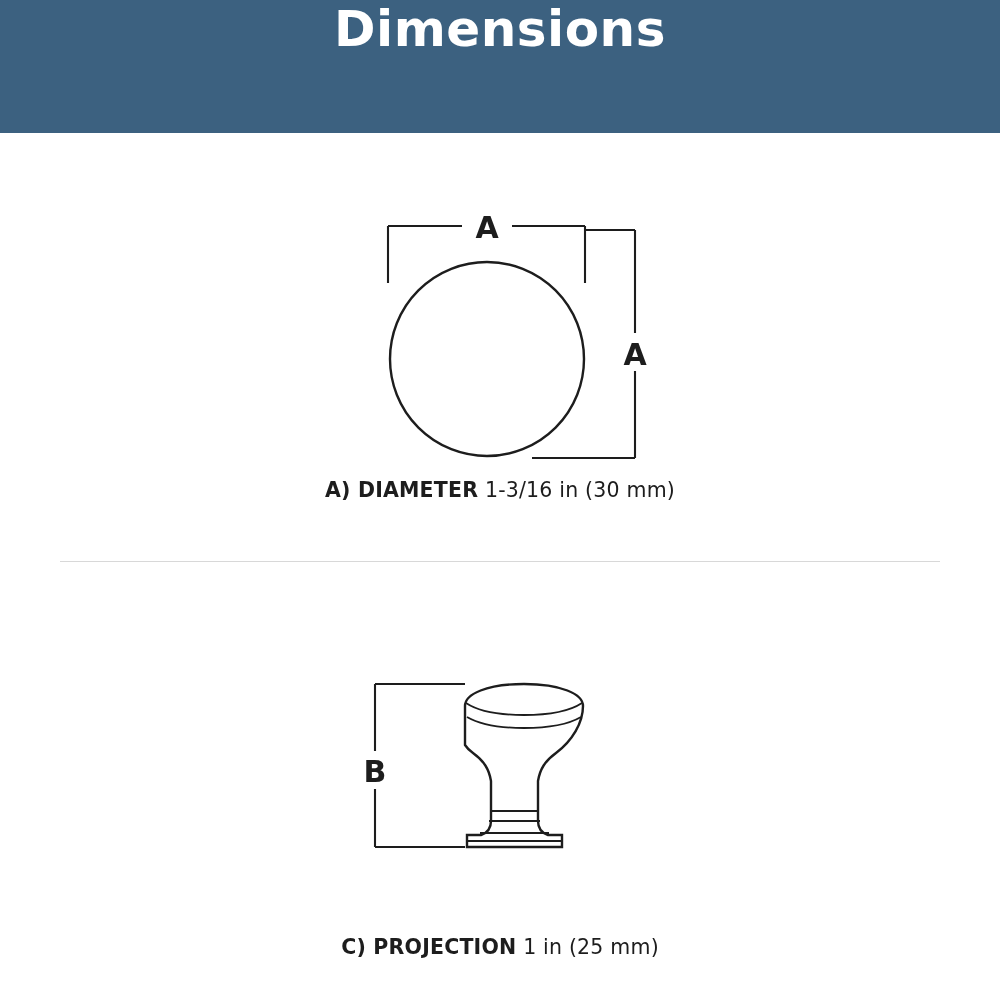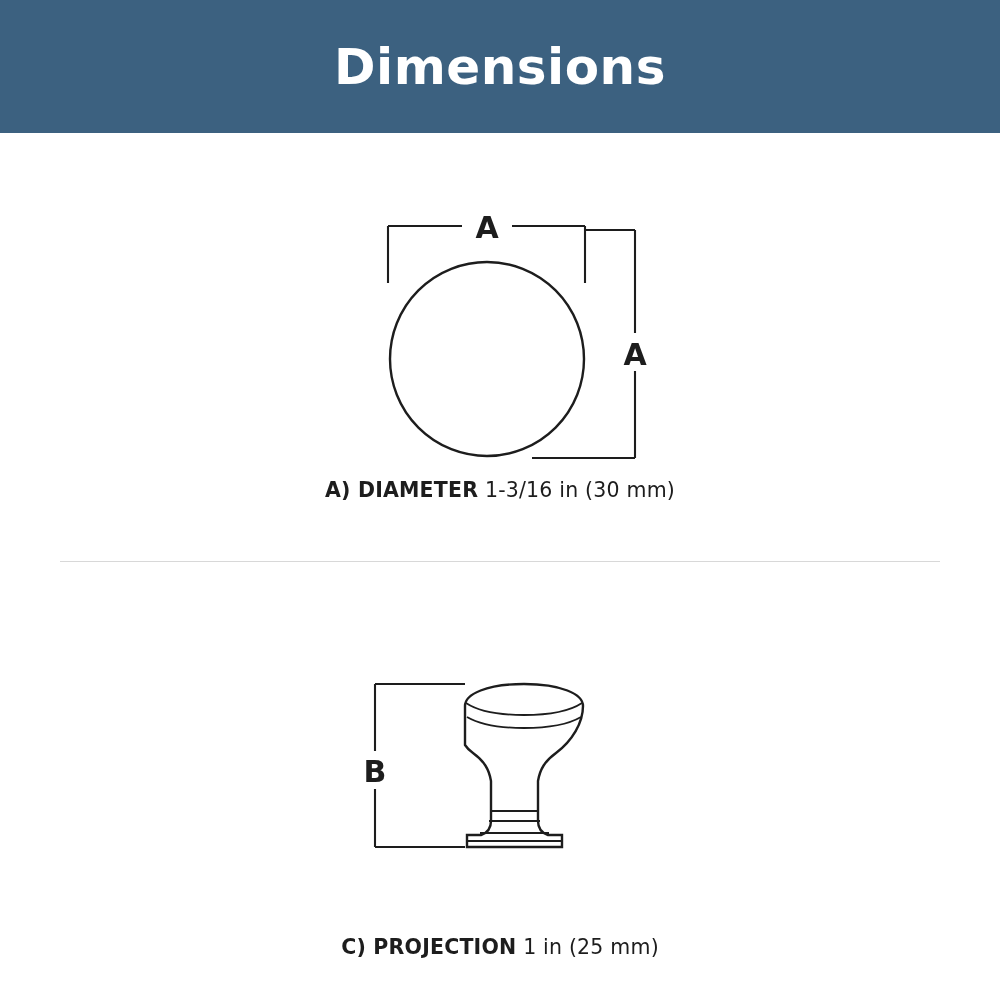--- a/index.html
+++ b/index.html
@@ -21,21 +21,21 @@
     background: #ffffff;
   }
   .header-bar {
     position: absolute;
     left: 0;
     top: 0;
     width: 1000px;
     height: 133px;
     background: #3c6180;
     display: flex;
-    align-items: center;
+    align-items: flex-start;
     justify-content: center;
   }
   .header-title {
     color: #ffffff;
     font-size: 50px;
     font-weight: bold;
     letter-spacing: 0.5px;
     font-family: "DejaVu Sans", sans-serif;
   }
   .section {

